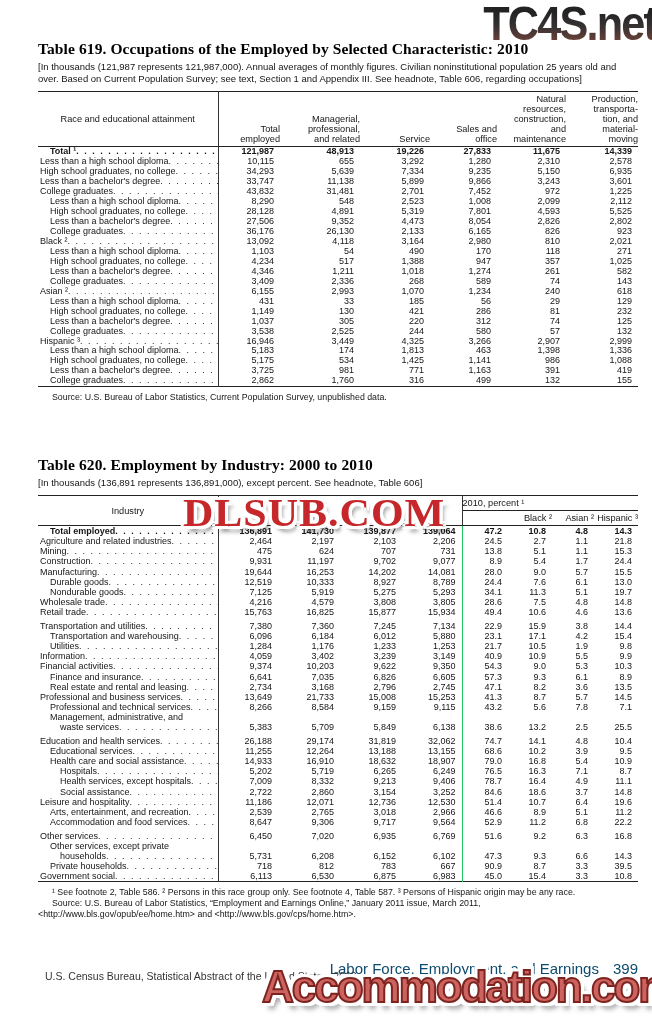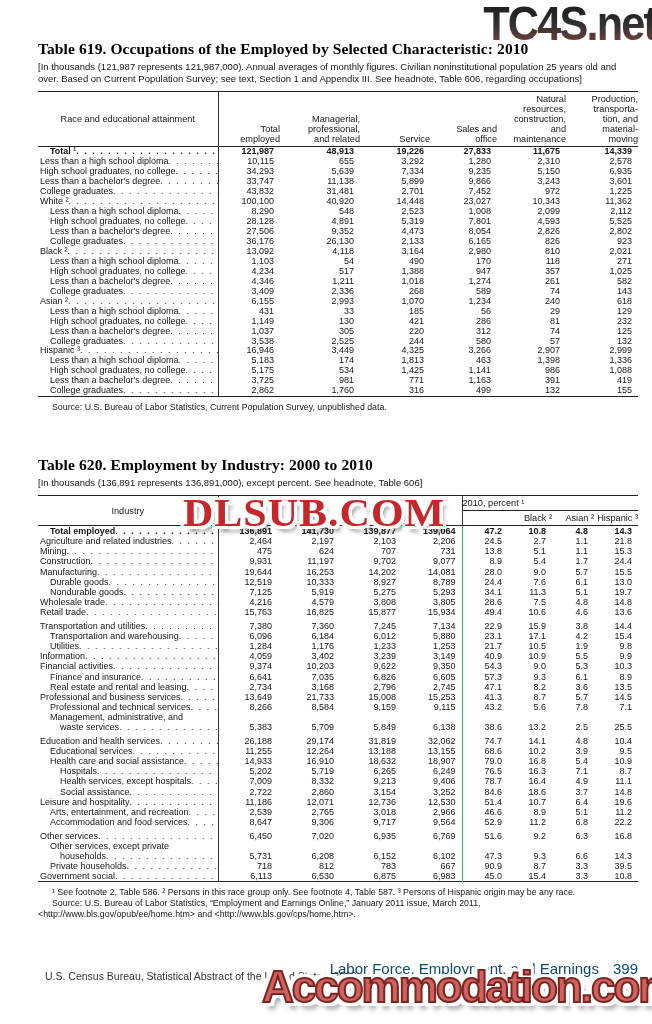--- a/index.html
+++ b/index.html
@@ -197,34 +197,20 @@
             </td>
             <td class="num c0">43,832</td>
             <td class="num c1">31,481</td>
             <td class="num c2">2,701</td>
             <td class="num c3">7,452</td>
             <td class="num c4">972</td>
             <td class="num c5">1,225</td>
           </tr>
           <tr>
             <td class="lab-cell">
-              <div class="lab ind0">
-                <span class="t">White ²</span>
-                <span class="d"></span>
-              </div>
-            </td>
-            <td class="num c0">100,100</td>
-            <td class="num c1">40,920</td>
-            <td class="num c2">14,448</td>
-            <td class="num c3">23,027</td>
-            <td class="num c4">10,343</td>
-            <td class="num c5">11,362</td>
-          </tr>
-          <tr>
-            <td class="lab-cell">
               <div class="lab ind1">
                 <span class="t">Less than a high school diploma</span>
                 <span class="d"></span>
               </div>
             </td>
             <td class="num c0">8,290</td>
             <td class="num c1">548</td>
             <td class="num c2">2,523</td>
             <td class="num c3">1,008</td>
             <td class="num c4">2,099</td>

